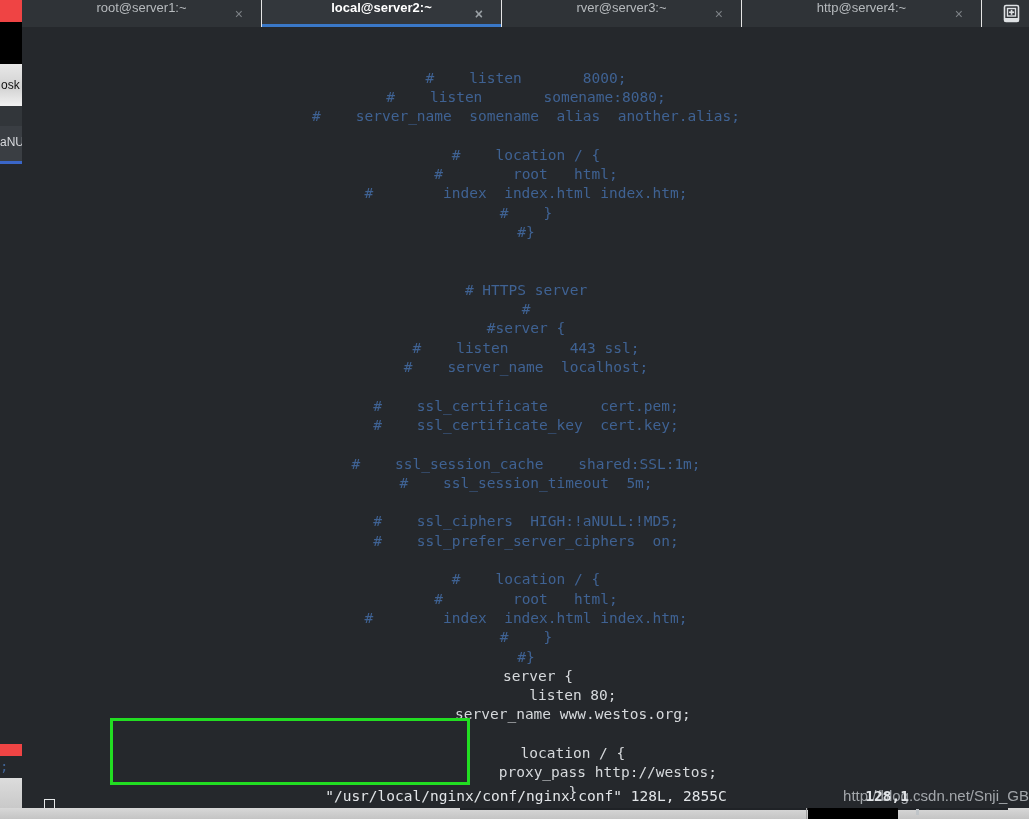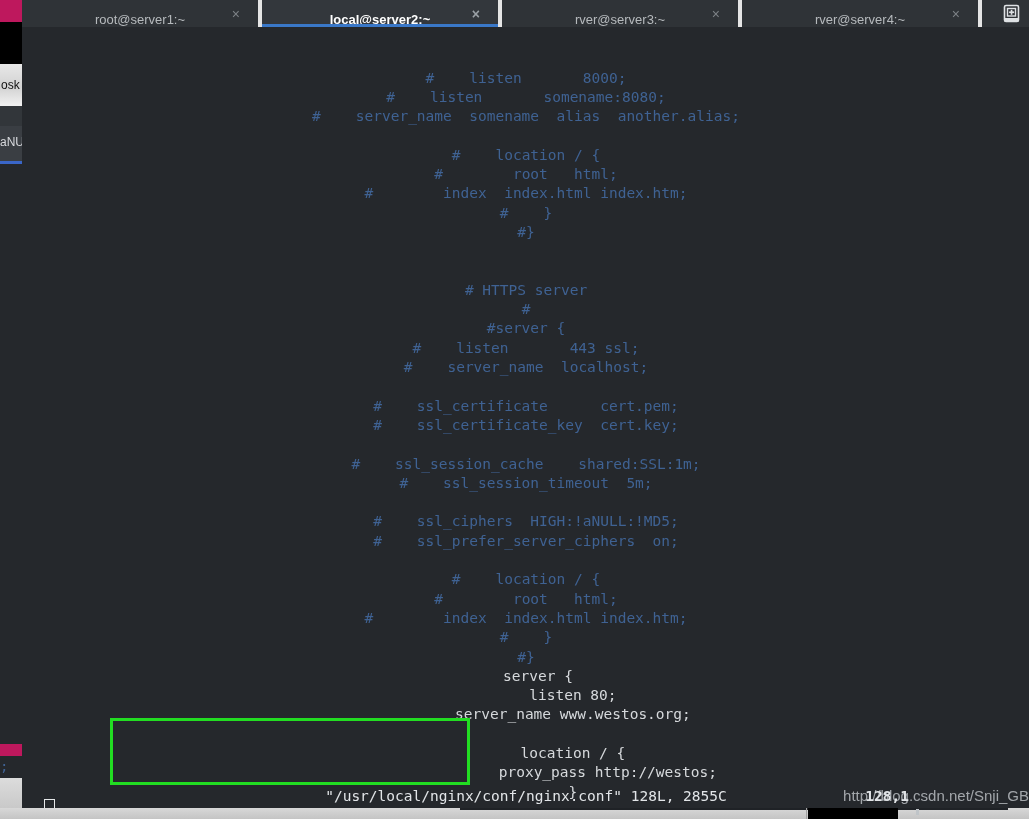--- a/index.html
+++ b/index.html
@@ -18,21 +18,21 @@
     width: 1029px; height: 819px;
     background: #0f1012;
   }
 
   
   .bg-window {
     position: absolute;
     left: 0; top: 0;
     width: 22px;
     height: 808px;
-    background: #be185d;
+    background: #ef4444;
     overflow: hidden;
   }
   .bg-win-black {
     position: absolute; left: 0; top: 22px;
     width: 22px; height: 42px;
     background: #000000;
   }
   .bg-win-light {
     position: absolute; left: 0; top: 64px;
     width: 22px; height: 42px;
@@ -97,29 +97,29 @@
   #tabbar {
     position: relative;
     height: 27px;
     background: #2f3337;
     display: flex;
     align-items: stretch;
   }
   .tab {
     position: relative;
     display: flex;
-    align-items: flex-end;
+    align-items: flex-start;
     justify-content: center;
     width: 240px;
     height: 27px;
     background: #2f3337;
     color: #b6babd;
     font-family: "Liberation Sans", sans-serif;
     font-size: 13px;
-    border-right: 4px solid #e5e5e5;
+    border-right: 1px solid #e5e5e5;
     cursor: default;
     flex: none;
   }
   .tab.active {
     background: #33373c;
     color: #ffffff;
     font-weight: bold;
   }
   .tab.active::after {
     content: "";
@@ -309,21 +309,21 @@
       </div>
       <div class="tab active">
         <span class="tab-label">local@server2:~</span>
         <span class="tab-close">×</span>
       </div>
       <div class="tab">
         <span class="tab-label">rver@server3:~</span>
         <span class="tab-close">×</span>
       </div>
       <div class="tab">
-        <span class="tab-label">rver@server4:~</span>
+        <span class="tab-label">http@server4:~</span>
         <span class="tab-close">×</span>
       </div>
       <div id="newtab-btn">
         <svg width="17" height="19" viewBox="0 0 17 19">
           <rect x="1.5" y="1.5" width="14" height="16" rx="1.5" fill="none" stroke="#dfe2e5" stroke-width="1.6"></rect>
           <rect x="4.5" y="4.5" width="8" height="7.5" fill="none" stroke="#dfe2e5" stroke-width="1.4"></rect>
           <rect x="7.7" y="5.8" width="1.7" height="5" fill="#dfe2e5"></rect>
           <rect x="6.1" y="7.4" width="5" height="1.7" fill="#dfe2e5"></rect>
           <rect x="1.5" y="14" width="14" height="3.5" fill="#dfe2e5"></rect>
         </svg>

